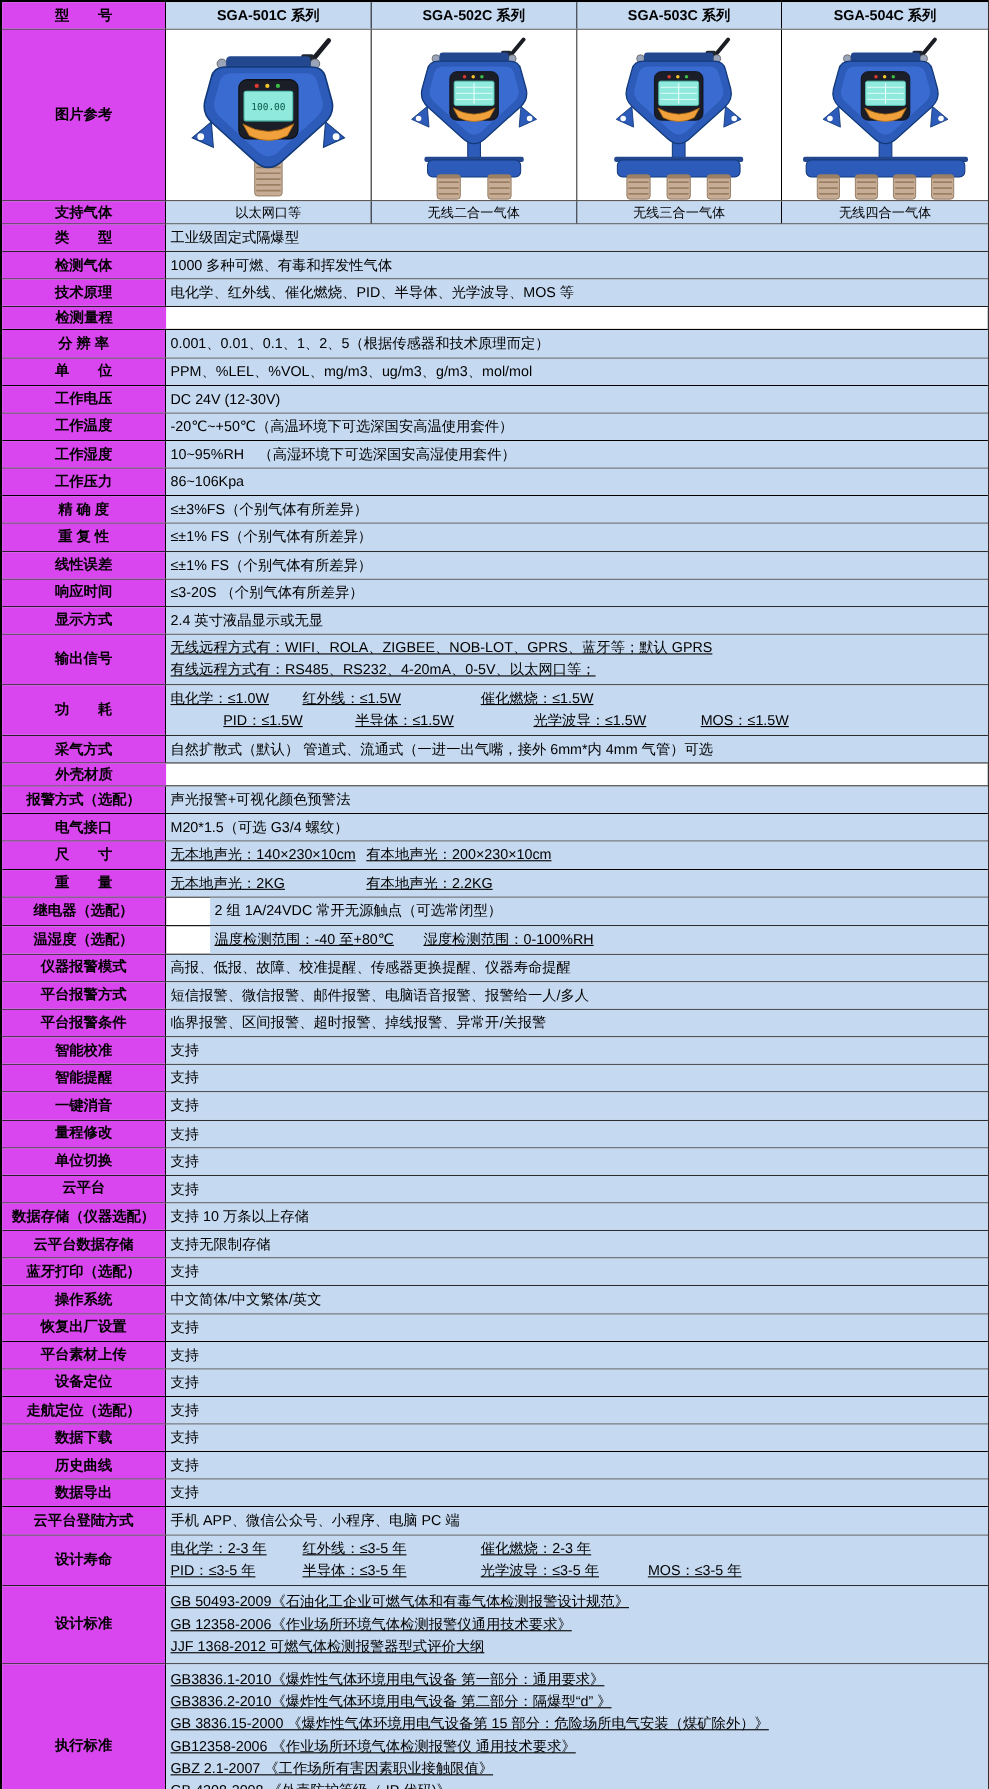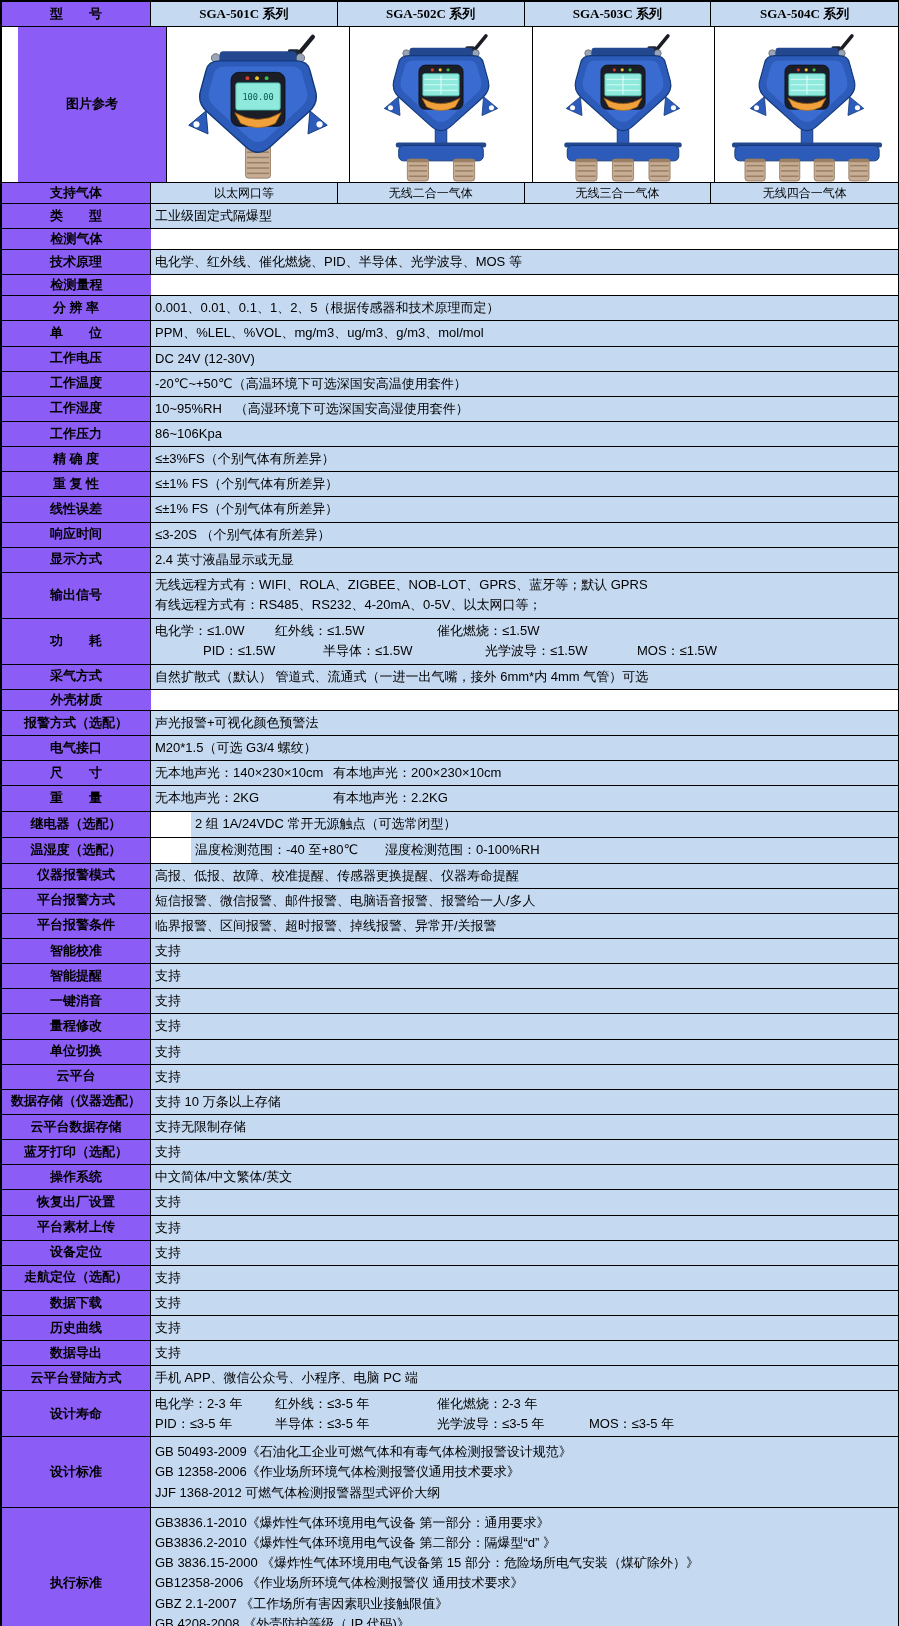--- a/index.html
+++ b/index.html
@@ -19,24 +19,24 @@
     display:grid;
     grid-template-columns:149px 1fr;
     border-bottom:1px solid #000;
     min-height:21px;
   }
   .row.cols5 { grid-template-columns:149px repeat(4,1fr); }
   .row.r2 { min-height:46px; }
   .row.r3 { min-height:71px; }
   .row.r7 { min-height:151px; }
   .row.opt { min-height:26px;gap:40px; }
-  .row.img-row { min-height:156px;padding-left:16px; }
+  .row.img-row { min-height:156px; }
   .row.head-row { min-height:25px; }
   .label-cell {
-    background:#8b5cf6;
+    background:#d946ef;
     border-right:1px solid #000;
     display:flex;
     align-items:center;
     justify-content:center;
     text-align:center;
     font-weight:bold;
     font-size:13px;
     padding:1px 2px;
     line-height:1.15;
   }
@@ -50,33 +50,33 @@
     line-height:1.55;
   }
   .model-cell, .gas-cell {
     background:#C5D9F1;
     border-right:1px solid #000;
     display:flex;
     align-items:center;
     justify-content:center;
     font-size:13px;
   }
-  .model-cell { font-weight:bold;font-family:Liberation Serif, serif; }
+  .model-cell { font-weight:bold; }
   .gas-cell { font-size:12px; }
   .img-cell {
     background:#ffffff;
     border-right:1px solid #000;
     display:flex;
     align-items:flex-end;
     justify-content:center;
     overflow:hidden;
   }
   .row > *:last-child { border-right:none; }
   .line { white-space:nowrap; }
-  .line .seg { display:inline-block; }
+  .line .seg { display:inline-block;text-decoration:underline; }
   .img-cell svg { display:block; }
 </style>
 </head>
 <body>
 
 <div class="spec-table">
 
   <div class="row cols5 head-row">
     <div class="label-cell">型　　号</div>
     <div class="model-cell">SGA-501C 系列</div>
@@ -267,20 +267,21 @@
     <div class="gas-cell">无线四合一气体</div>
   </div>
 
   <div id="spec-rows">
       <div class="row">
         <div class="label-cell">类　　型</div>
         <div class="value-cell">工业级固定式隔爆型</div>
       </div>
       <div class="row">
         <div class="label-cell">检测气体</div>
+        <div class="value-cell">1000 多种可燃、有毒和挥发性气体</div>
       </div>
       <div class="row">
         <div class="label-cell">技术原理</div>
         <div class="value-cell">电化学、红外线、催化燃烧、PID、半导体、光学波导、MOS 等</div>
       </div>
       <div class="row">
         <div class="label-cell">检测量程</div>
       </div>
       <div class="row">
         <div class="label-cell">分 辨 率</div>

